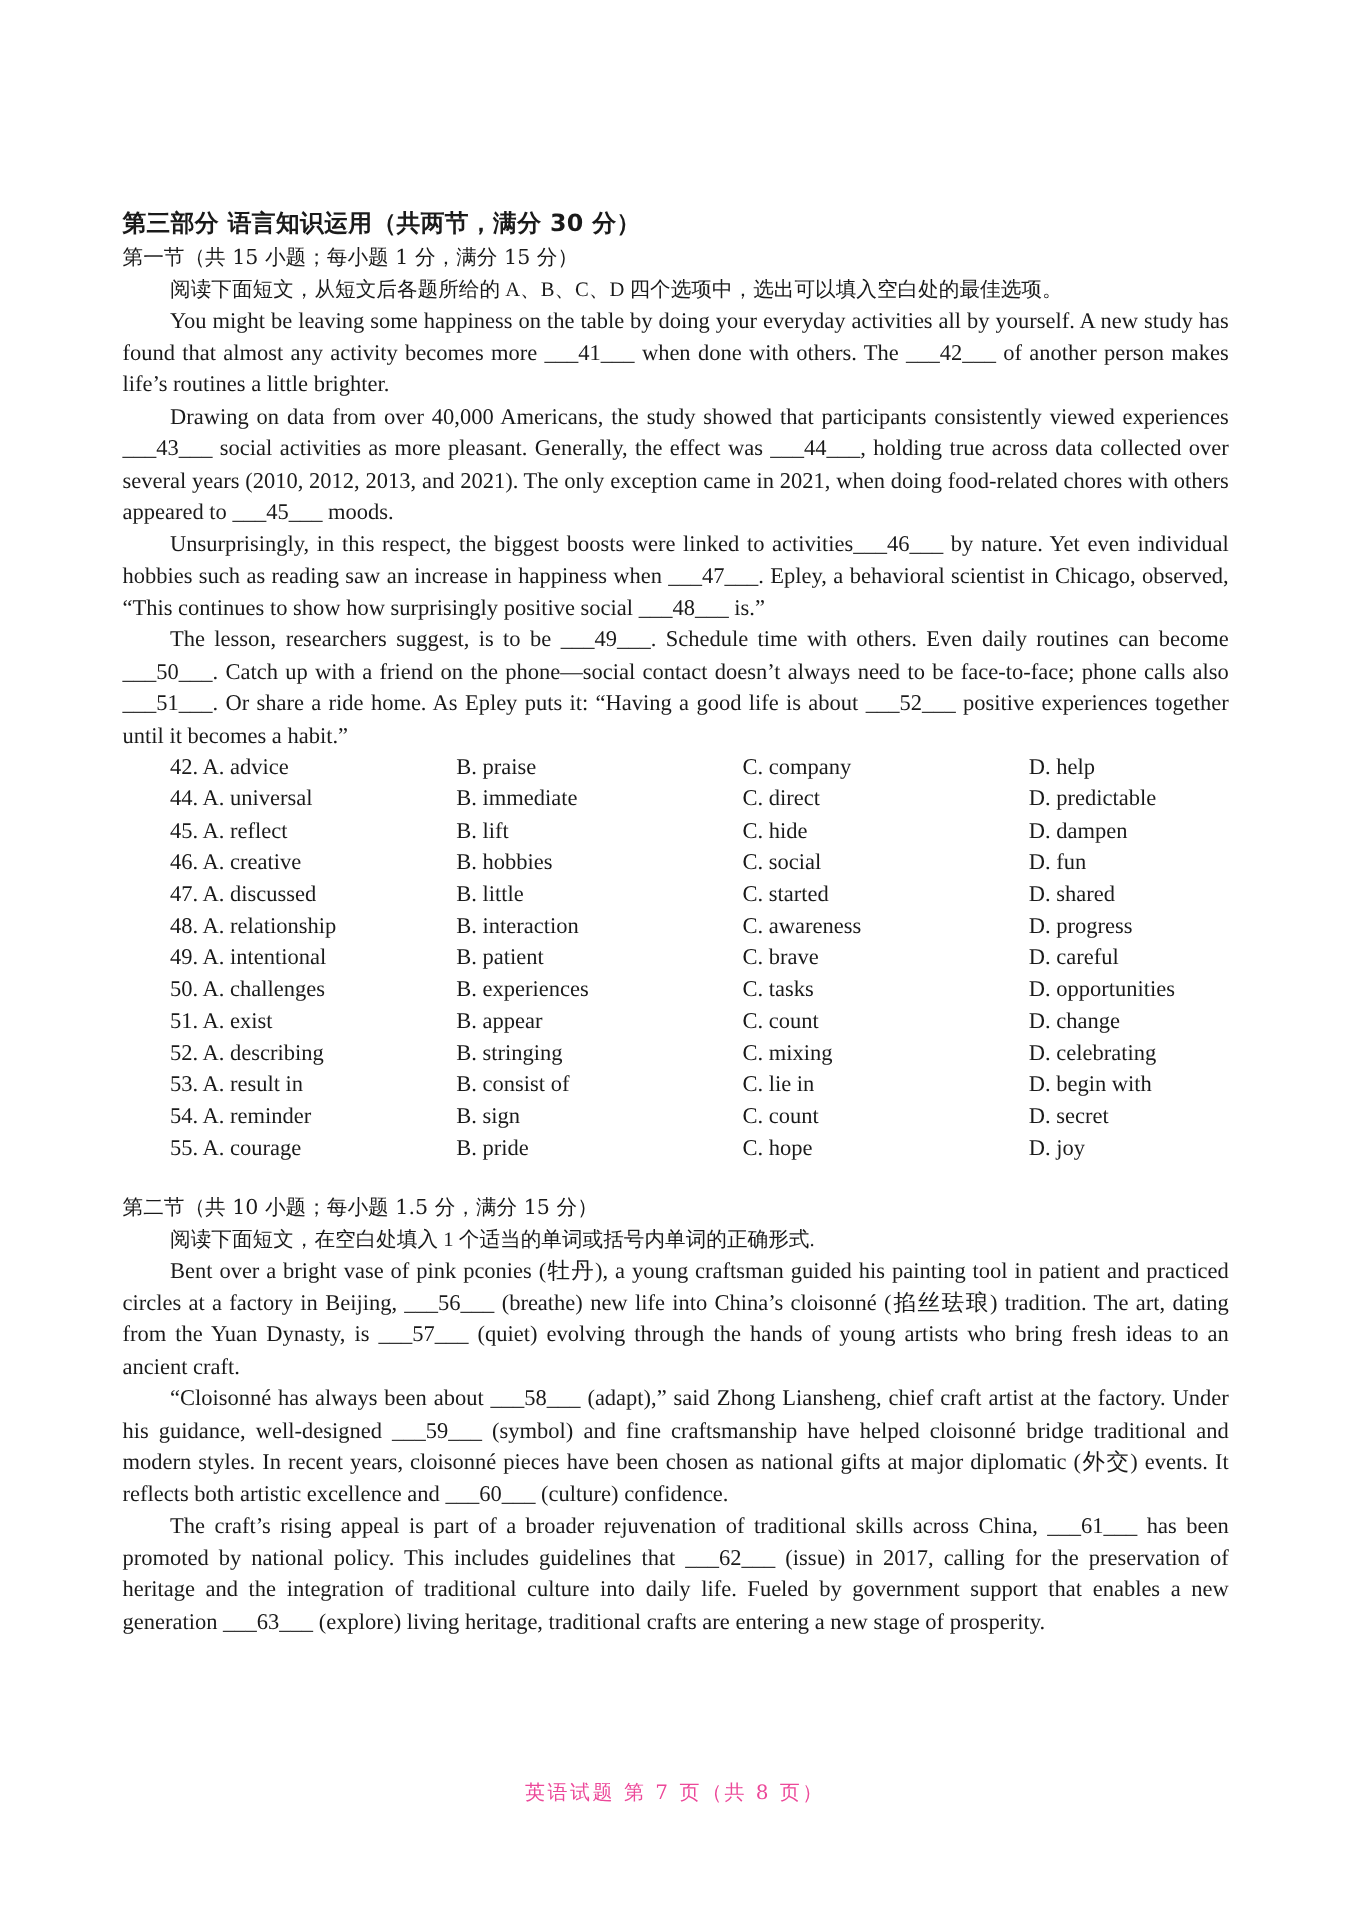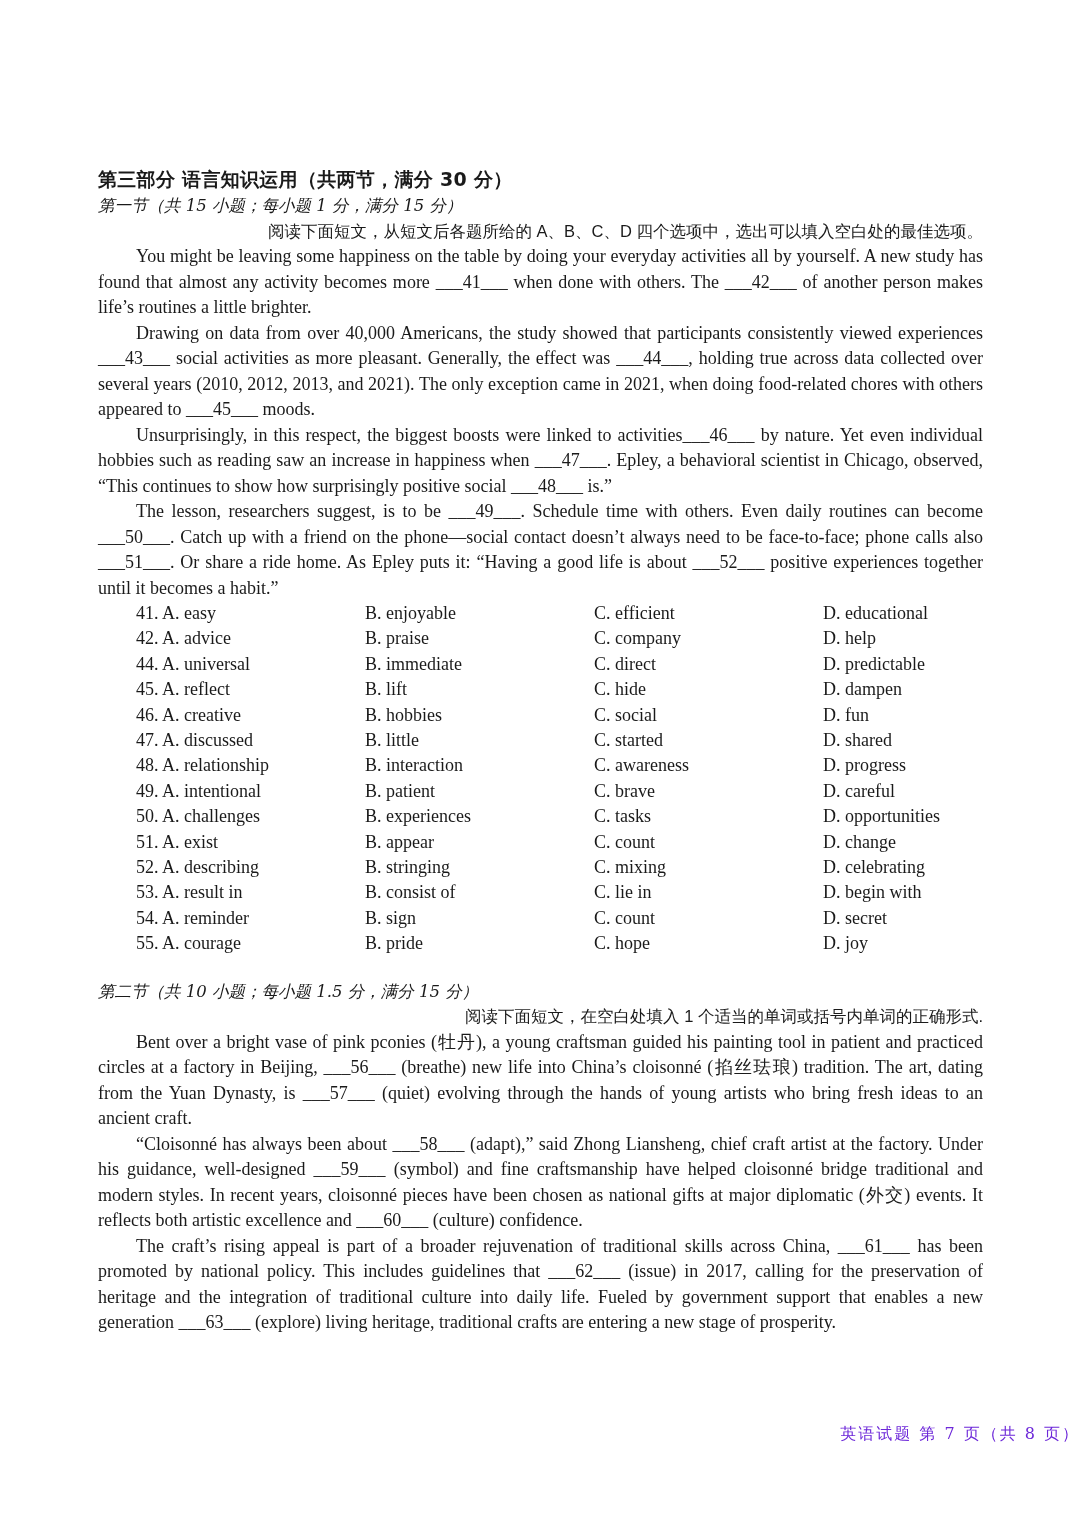--- a/index.html
+++ b/index.html
@@ -3,53 +3,47 @@
 <meta charset="utf-8">
 <style>
   html, body { margin: 0; padding: 0; background: #ffffff; }
   body {
     width: 1080px; height: 1528px; position: relative; overflow: hidden;
     font-family: "Liberation Serif", "DejaVu Serif", serif;
     color: #1a1a1a;
   }
   .page { position: absolute; left: 98px; top: 130px; width: 885px; margin-top: 35px; }
   .heading { font-family: "DejaVu Sans", sans-serif; font-weight: bold; font-size: 19px; line-height: 28px; letter-spacing: 0.3px; }
-  .sub { font-family: "DejaVu Serif", serif; font-size: 16.5px; line-height: 25.5px; font-style: italic; }
-  .instr { font-family: Liberation Sans, sans-serif; font-size: 16.5px; line-height: 25.5px; text-indent: 38px; text-align: right; }
+  .sub { font-family: "DejaVu Serif", serif; font-size: 16.5px; line-height: 25.5px; }
+  .instr { font-family: Liberation Serif, serif; font-size: 16.5px; line-height: 25.5px; text-indent: 38px; }
   .para { font-size: 18px; line-height: 25.5px; text-align: justify; text-indent: 38px; margin: 0; }
   .options { margin-left: 38px; }
   .opt-row { display: flex; font-size: 18px; line-height: 25.4px; }
   .opt-row span { display: block; }
   .c1 { width: 229px; } .c2 { width: 229px; } .c3 { width: 229px; } .c4 { width: 160px; }
   .gap { height: 22px; }
   .footer {
-    position: absolute; left: 0; right: 0; top: 1424px; text-align: right;
-    font-family: "DejaVu Serif", serif; font-size: 16px; letter-spacing: 2px; color: #6d28d9;
+    position: absolute; left: 0; right: 0; top: 1424px; text-align: center;
+    font-family: "DejaVu Serif", serif; font-size: 16px; letter-spacing: 2px; color: #ec4899;
   }
 </style>
 </head>
 <body>
 
 <div class="page">
   <div class="heading">第三部分 语言知识运用（共两节，满分 30 分）</div>
   <div class="sub">第一节（共 15 小题；每小题 1 分，满分 15 分）</div>
   <div class="instr">阅读下面短文，从短文后各题所给的 A、B、C、D 四个选项中，选出可以填入空白处的最佳选项。</div>
 
   <p class="para">You might be leaving some happiness on the table by doing your everyday activities all by yourself. A new study has found that almost any activity becomes more ___41___ when done with others. The ___42___ of another person makes life’s routines a little brighter.</p>
   <p class="para">Drawing on data from over 40,000 Americans, the study showed that participants consistently viewed experiences ___43___ social activities as more pleasant. Generally, the effect was ___44___, holding true across data collected over several years (2010, 2012, 2013, and 2021). The only exception came in 2021, when doing food-related chores with others appeared to ___45___ moods.</p>
   <p class="para">Unsurprisingly, in this respect, the biggest boosts were linked to activities___46___ by nature. Yet even individual hobbies such as reading saw an increase in happiness when ___47___. Epley, a behavioral scientist in Chicago, observed, “This continues to show how surprisingly positive social ___48___ is.”</p>
   <p class="para">The lesson, researchers suggest, is to be ___49___. Schedule time with others. Even daily routines can become ___50___. Catch up with a friend on the phone—social contact doesn’t always need to be face-to-face; phone calls also ___51___. Or share a ride home. As Epley puts it: “Having a good life is about ___52___ positive experiences together until it becomes a habit.”</p>
 
   <div class="options" id="options">
-      <div class="opt-row">
-        <span class="c1">41. A. easy</span>
-        <span class="c2">B. enjoyable</span>
-        <span class="c3">C. efficient</span>
-        <span class="c4">D. educational</span>
-      </div>
       <div class="opt-row">
         <span class="c1">42. A. advice</span>
         <span class="c2">B. praise</span>
         <span class="c3">C. company</span>
         <span class="c4">D. help</span>
       </div>
       <div class="opt-row">
         <span class="c1">44. A. universal</span>
         <span class="c2">B. immediate</span>
         <span class="c3">C. direct</span>

